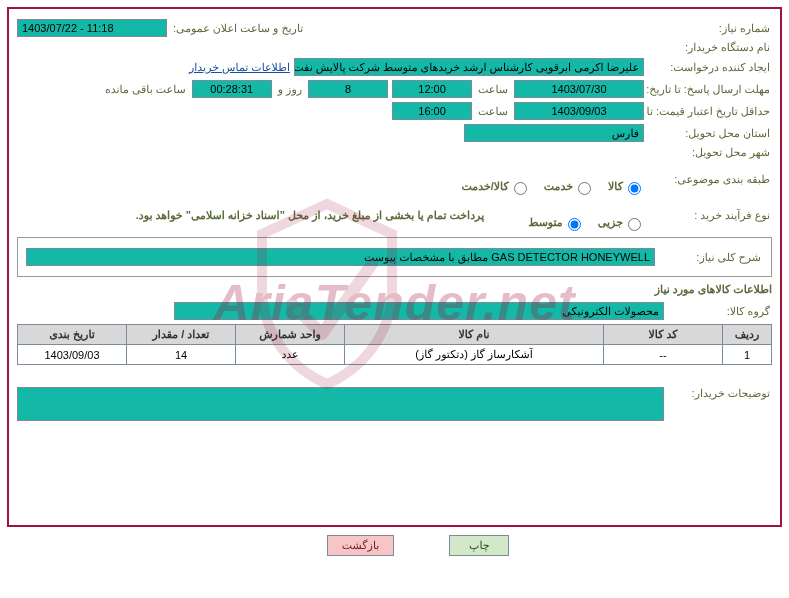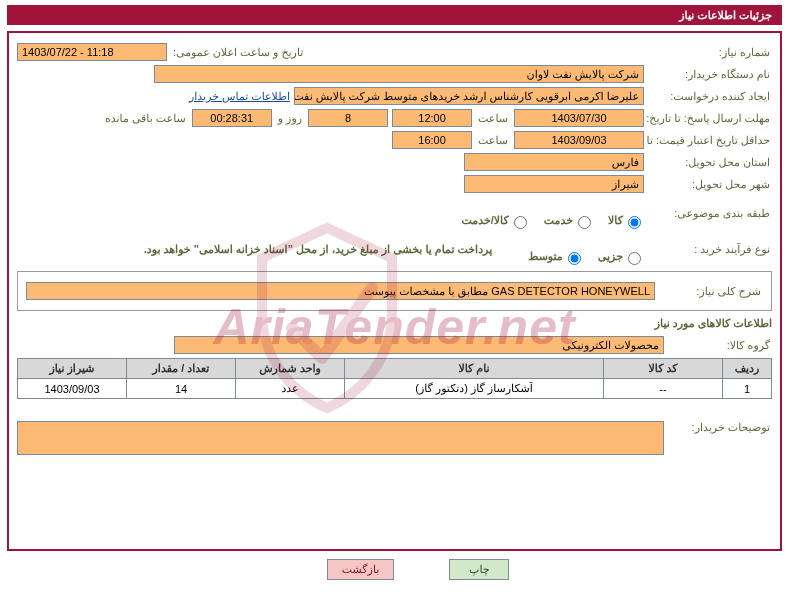--- a/index.html
+++ b/index.html
@@ -41,21 +41,21 @@
   }
   .label {
     color: #5b6a3a;
     font-weight: normal;
     padding: 0 2px;
     white-space: nowrap;
   }
   .w140 { width: 120px; flex-shrink: 0; }
   .input-box {
     border: 1px solid #7d8a99;
-    background: #fdba74;
+    background: #14b8a6;
     height: 16px;
     line-height: 16px;
     padding: 0 4px;
     text-align: center;
     overflow: hidden;
     white-space: nowrap;
   }
   .input-left { text-align: left; direction: ltr; }
   .input-right { text-align: right; }
   .link-blue { color: #1a4f9c; text-decoration: underline; cursor: pointer; }
@@ -123,42 +123,40 @@
     position: absolute;
     top: -80px;
     left: 50%;
     transform: translateX(-90%);
   }
 </style>
 </head>
 <body>
 
 <div class="outer">
-  <div class="header-bar">جزئیات اطلاعات نیاز</div>
 
   <div class="panel">
 
     <div class="watermark">
       <svg width="170" height="200" viewBox="0 0 170 200">
         <path d="M85 10 L150 40 L150 95 C150 140 120 175 85 190 C50 175 20 140 20 95 L20 40 Z" fill="none" stroke="#a0143c" stroke-width="10" opacity="0.6"></path>
         <path d="M50 110 L80 140 L130 70" fill="none" stroke="#a0143c" stroke-width="12" stroke-linecap="round" stroke-linejoin="round" opacity="0.6"></path>
       </svg>
       <span class="wm-text">AriaTender.net</span>
     </div>
 
     <div class="row">
       <span class="label w140">شماره نیاز:</span>
       <div class="flexfill"></div>
       <span class="label">تاریخ و ساعت اعلان عمومی:</span>
       <div class="input-box input-left" style="width:140px">1403/07/22 - 11:18</div>
     </div>
 
     <div class="row">
       <span class="label w140">نام دستگاه خریدار:</span>
-      <div class="input-box input-right flexfill" style="max-width:480px">شرکت پالایش نفت لاوان</div>
     </div>
 
     <div class="row">
       <span class="label w140">ایجاد کننده درخواست:</span>
       <div class="input-box input-right" style="width:340px">علیرضا اکرمی ابرقویی کارشناس ارشد خریدهای متوسط شرکت پالایش نفت لاو</div>
       <span class="link-blue">اطلاعات تماس خریدار</span>
     </div>
 
     <div class="row">
       <span class="label w140" style="line-height:12px">مهلت ارسال پاسخ: تا تاریخ:</span>
@@ -178,21 +176,20 @@
       <div class="input-box" style="width:70px">16:00</div>
     </div>
 
     <div class="row">
       <span class="label w140">استان محل تحویل:</span>
       <div class="input-box input-right" style="width:170px">فارس</div>
     </div>
 
     <div class="row">
       <span class="label w140">شهر محل تحویل:</span>
-      <div class="input-box input-right" style="width:170px">شیراز</div>
     </div>
 
     <div class="row radio-row">
       <span class="label w140">طبقه بندی موضوعی:</span>
       <label>
         <input type="radio" name="cat" checked="" style="">
         <span>کالا</span>
       </label>
       <label>
         <input type="radio" name="cat" style="">
@@ -207,21 +204,21 @@
     <div class="row radio-row">
       <span class="label w140">نوع فرآیند خرید :</span>
       <label>
         <input type="radio" name="ptype" style="">
         <span>جزیی</span>
       </label>
       <label>
         <input type="radio" name="ptype" checked="" style="">
         <span>متوسط</span>
       </label>
-      <span class="note-text" style="margin-right:22px">پرداخت تمام یا بخشی از مبلغ خرید، از محل "اسناد خزانه اسلامی" خواهد بود.</span>
+      <span class="note-text" style="margin-right:30px">پرداخت تمام یا بخشی از مبلغ خرید، از محل "اسناد خزانه اسلامی" خواهد بود.</span>
     </div>
 
     <div class="inner-panel">
       <div class="row">
         <span class="label" style="width:100px">شرح کلی نیاز:</span>
         <div class="input-box input-right flexfill">GAS DETECTOR HONEYWELL مطابق با مشخصات پیوست</div>
       </div>
     </div>
 
     <div class="section-title">اطلاعات کالاهای مورد نیاز</div>
@@ -232,21 +229,21 @@
     </div>
 
     <table class="grid">
       <thead>
         <tr>
           <th style="width:40px">ردیف</th>
           <th style="width:110px">کد کالا</th>
           <th>نام کالا</th>
           <th style="width:100px">واحد شمارش</th>
           <th style="width:100px">تعداد / مقدار</th>
-          <th style="width:100px">شیراز نیاز</th>
+          <th style="width:100px">تاریخ بندی</th>
         </tr>
       </thead>
       <tbody>
         <tr>
           <td>1</td>
           <td>--</td>
           <td>آشکارساز گاز (دتکتور گاز)</td>
           <td>عدد</td>
           <td>14</td>
           <td>1403/09/03</td>

